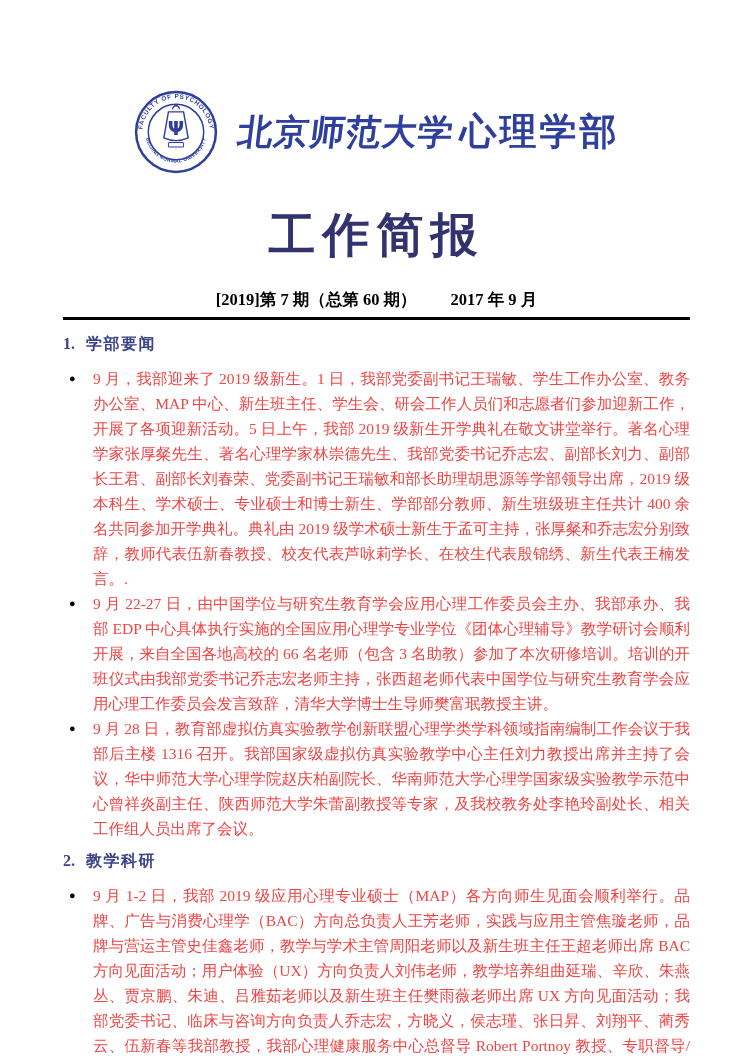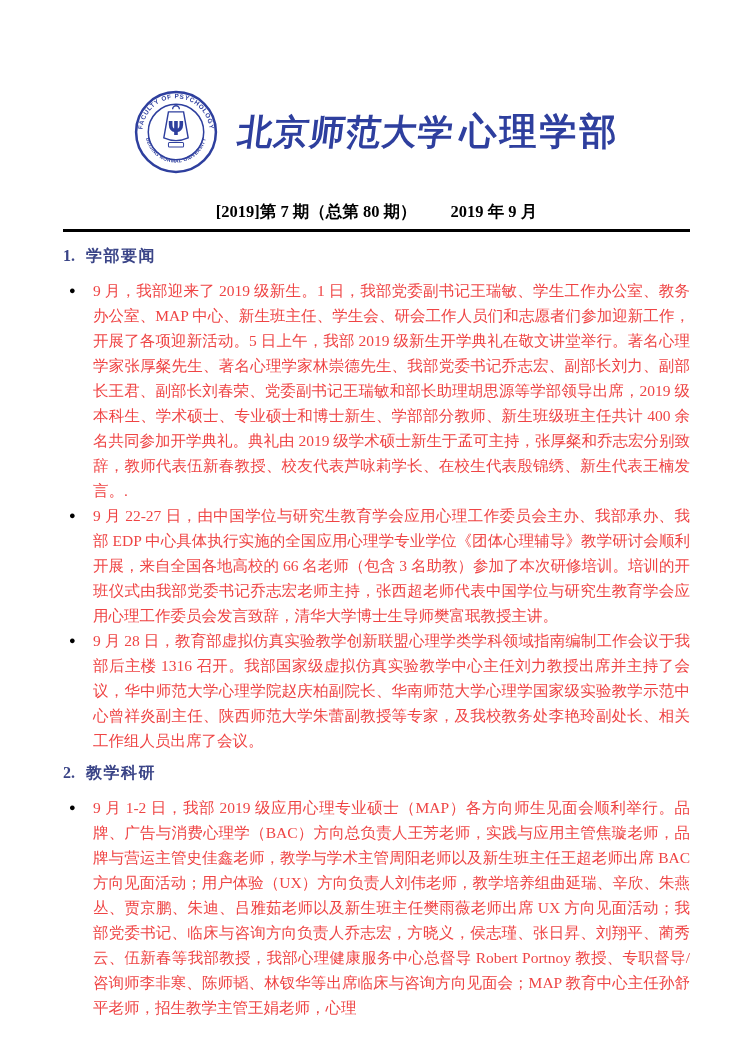--- a/index.html
+++ b/index.html
@@ -143,23 +143,24 @@
         <text x="50" y="53" text-anchor="middle" font-size="23" font-weight="bold" fill="#2E3F9E" font-family="DejaVu Sans, sans-serif">Ψ</text>
         <rect x="41" y="62.5" width="18" height="5.5" rx="1.2" fill="none" stroke="#2E3F9E" stroke-width="1.2"></rect>
       </g>
     </svg>
     <div class="brand">
       <span class="brand-calli">北京师范大学</span>
       <span class="brand-bold">心理学部</span>
     </div>
   </header>
 
+  <h1 class="doc-title">工作简报</h1>
 
   <div class="issue-line">
-    <span>[2019]第 7 期（总第 80 期）</span><span class="issue-gap"></span><span>2019 年 9 月</span>
+    <span>[2019]第 7 期（总第 60 期）</span><span class="issue-gap"></span><span>2017 年 9 月</span>
   </div>
 
   <hr class="rule">
 
   <section>
     <h2 class="sec-head">
       <span class="sec-num">1.</span><span class="sec-title">学部要闻</span>
     </h2>
     <ul class="bullets">
       <li>

